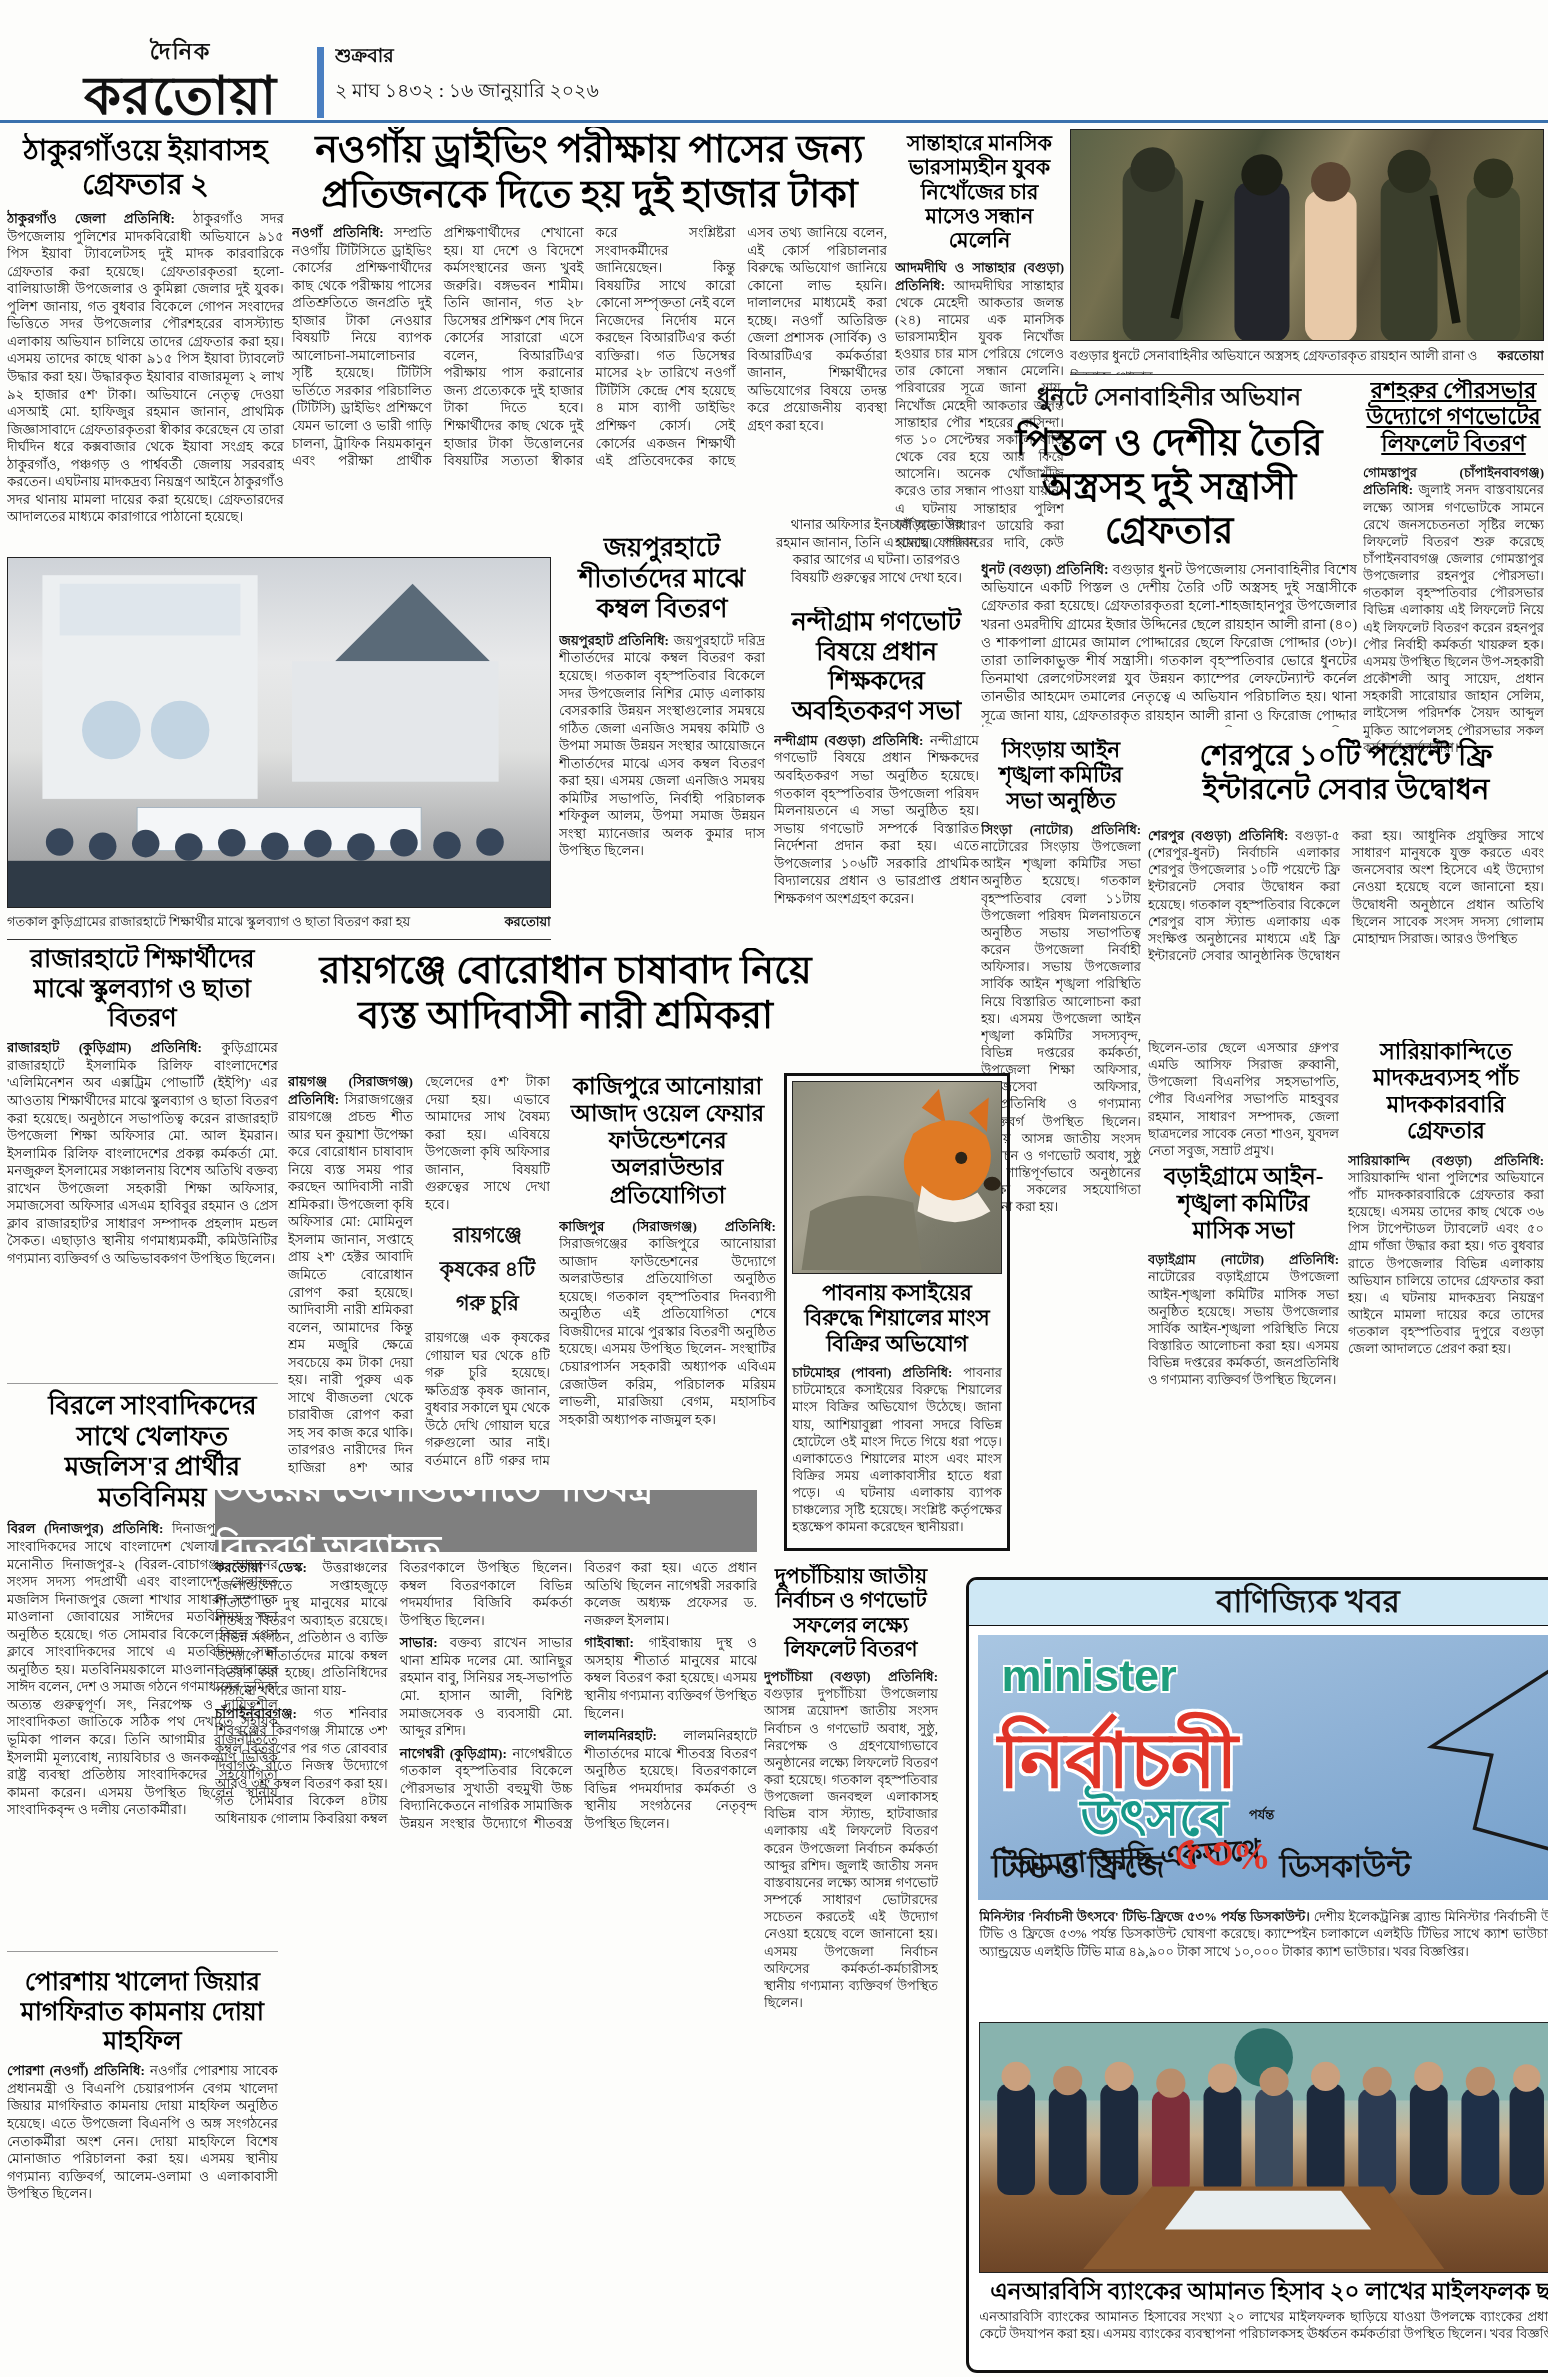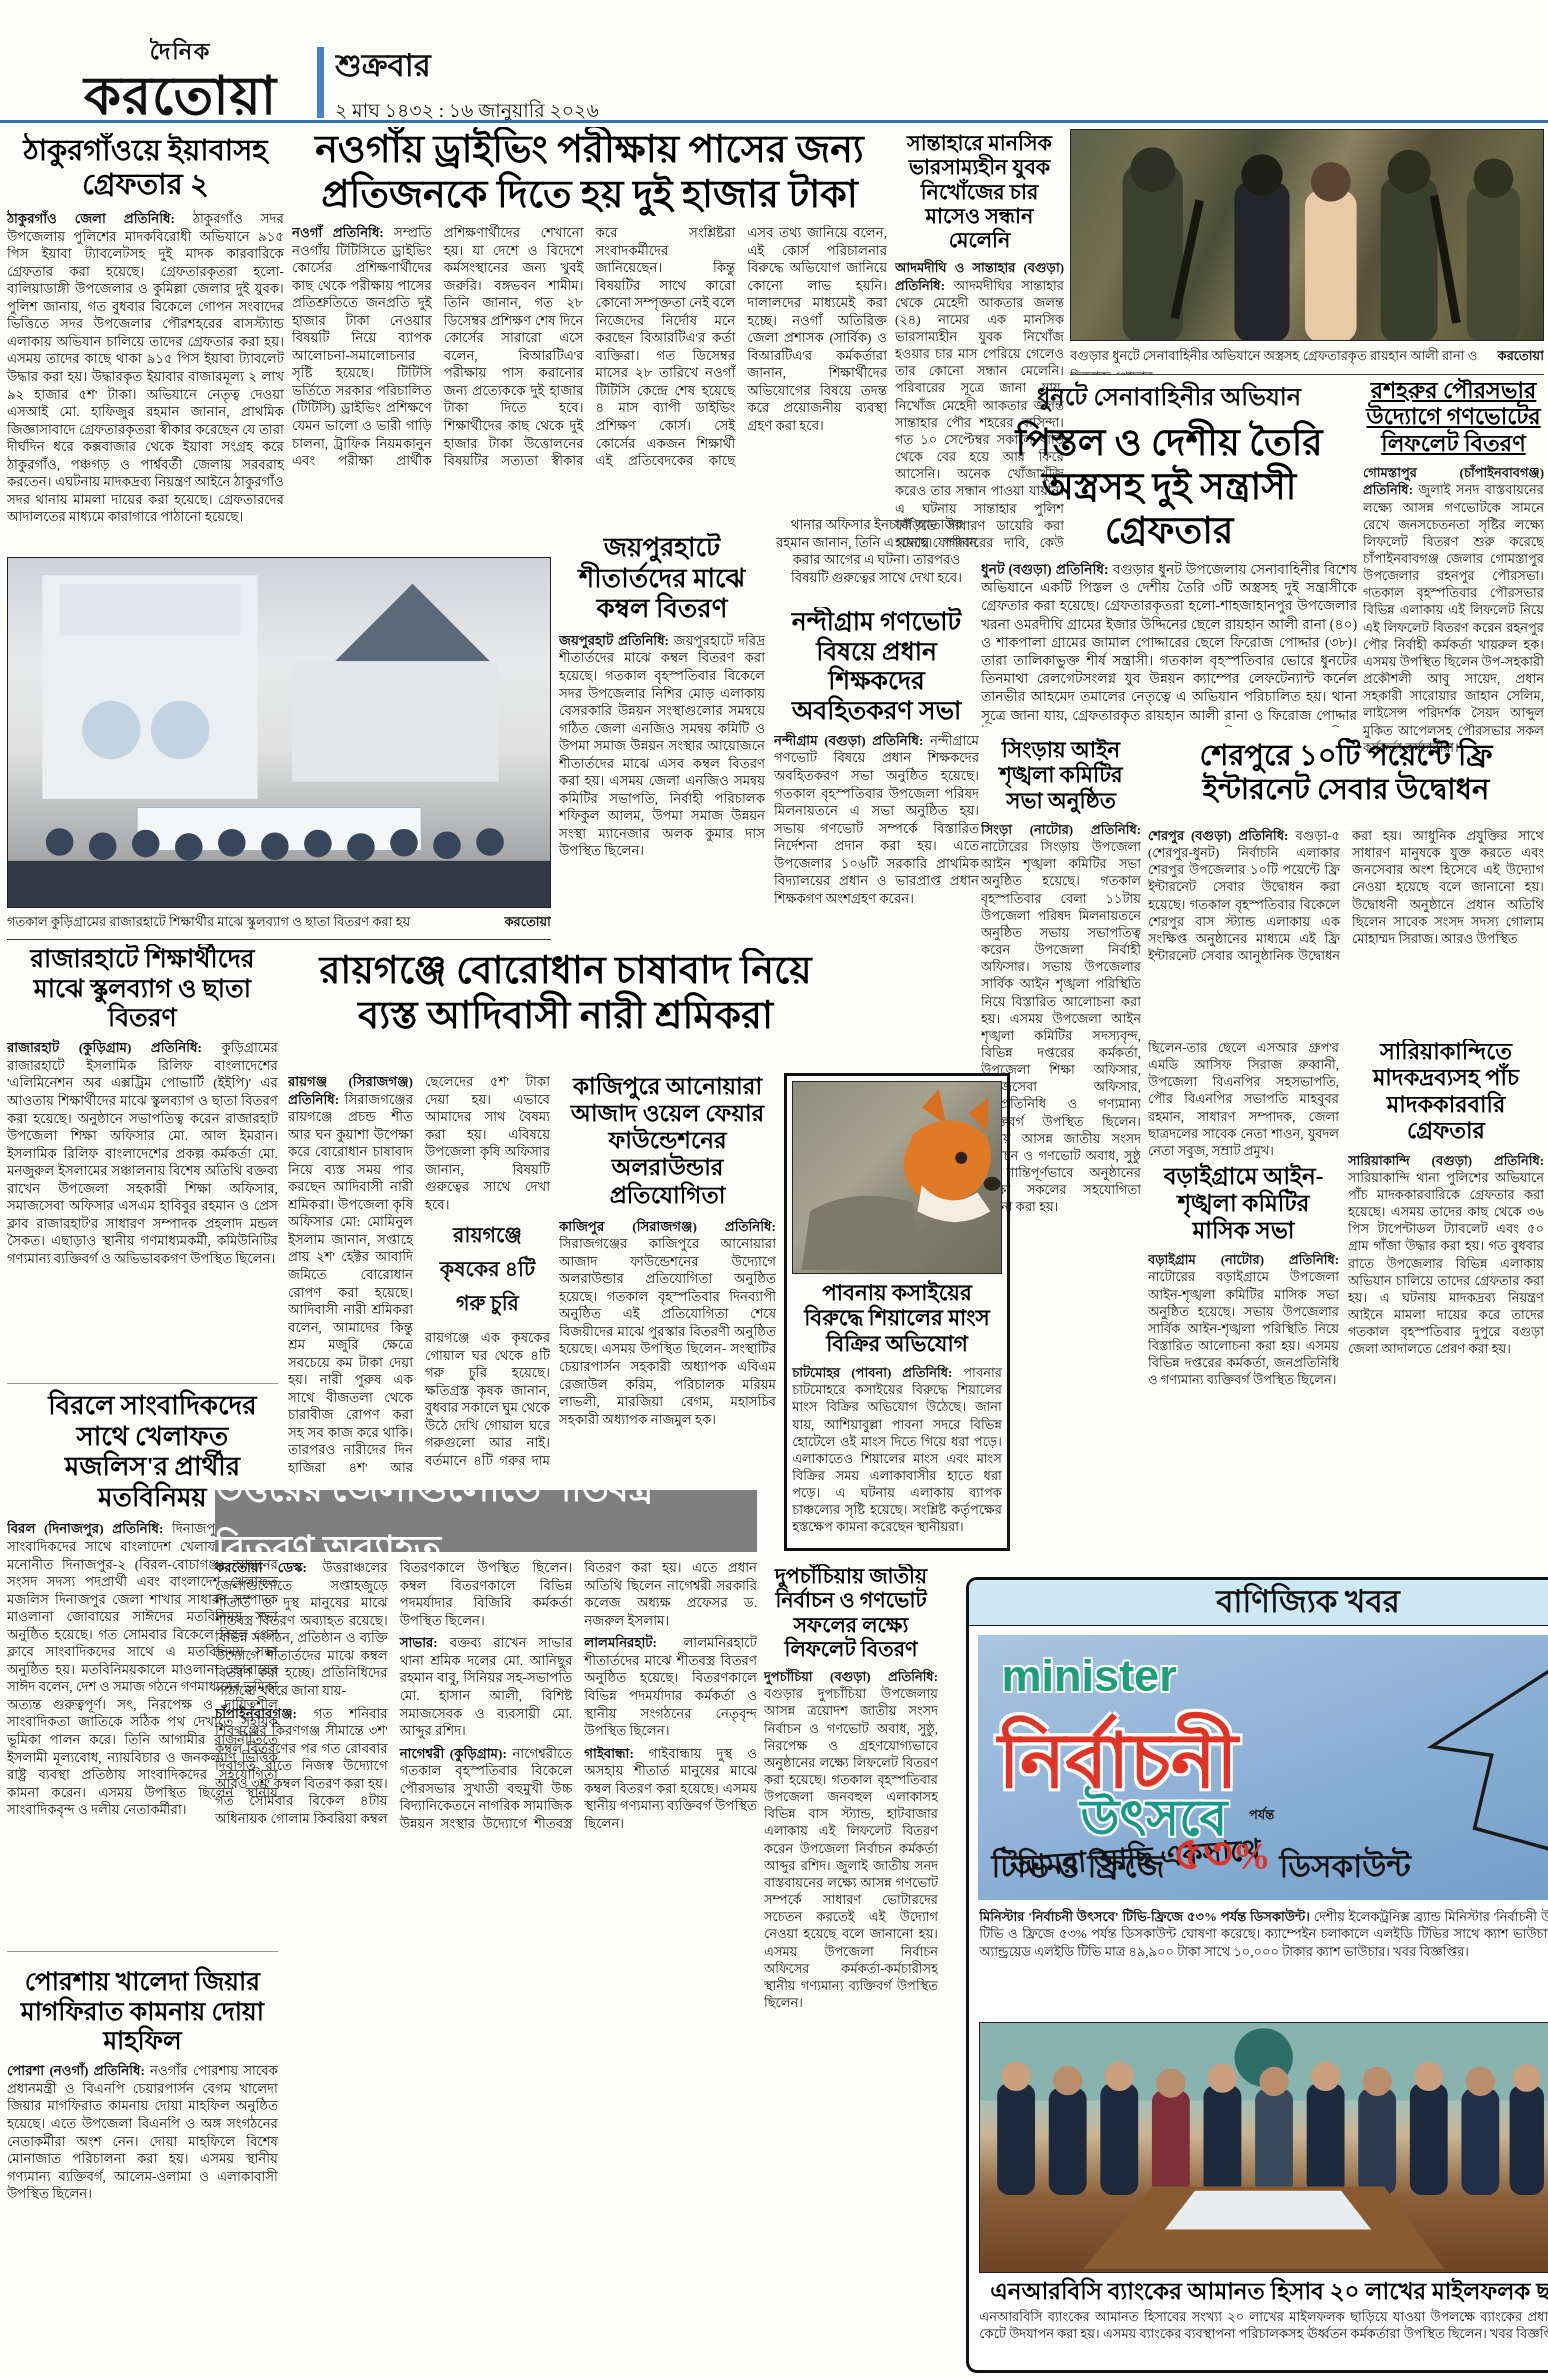--- a/index.html
+++ b/index.html
@@ -21,21 +21,21 @@
 </head>
 <body>
 
 <div class="abs" style="left:0;top:0;width:1548px;height:125px;">
   <div class="abs" style="left:47px;top:34px;width:267px;height:86px;text-align:center;">
     <div style="font-size:22.4px;font-weight:bold;letter-spacing:1.7px;">দৈনিক</div>
     <div style="font-size:53px;font-weight:900;line-height:0.95;letter-spacing:0.9px;">করতোয়া</div>
   </div>
   <div class="abs" style="left:317px;top:47px;width:6.9px;height:71px;background:#4a7fc1;"></div>
   <div class="abs" style="left:335px;top:41px;width:361px;height:82px;">
-    <div style="font-size:31px;font-weight:bold;">শুক্রবার</div>
+    <div style="font-size:19px;font-weight:bold;">শুক্রবার</div>
     <div style="font-size:19px;margin-top:3.4px;">২ মাঘ ১৪৩২ : ১৬ জানুয়ারি ২০২৬</div>
   </div>
   <div class="abs" style="left:0;top:120px;width:1548px;height:3.4px;background:#3a71ad;"></div>
 </div>
 
 <div class="abs" style="left:6.9px;top:133px;width:277px;height:418px;">
   <div class="hl" style="font-size:29px;margin-bottom:8.6px;">ঠাকুরগাঁওয়ে ইয়াবাসহ গ্রেফতার ২</div>
   <div class="bt"><b class="dl">ঠাকুরগাঁও জেলা প্রতিনিধি:</b> <span>ঠাকুরগাঁও সদর উপজেলায় পুলিশের মাদকবিরোধী অভিযানে ৯১৫ পিস ইয়াবা ট্যাবলেটসহ দুই মাদক কারবারিকে গ্রেফতার করা হয়েছে। গ্রেফতারকৃতরা হলো- বালিয়াডাঙ্গী উপজেলার ও কুমিল্লা জেলার দুই যুবক। পুলিশ জানায়, গত বুধবার বিকেলে গোপন সংবাদের ভিত্তিতে সদর উপজেলার পৌরশহরের বাসস্ট্যান্ড এলাকায় অভিযান চালিয়ে তাদের গ্রেফতার করা হয়। এসময় তাদের কাছে থাকা ৯১৫ পিস ইয়াবা ট্যাবলেট উদ্ধার করা হয়। উদ্ধারকৃত ইয়াবার বাজারমূল্য ২ লাখ ৯২ হাজার ৫শ' টাকা। অভিযানে নেতৃত্ব দেওয়া এসআই মো. হাফিজুর রহমান জানান, প্রাথমিক জিজ্ঞাসাবাদে গ্রেফতারকৃতরা স্বীকার করেছেন যে তারা দীর্ঘদিন ধরে কক্সবাজার থেকে ইয়াবা সংগ্রহ করে ঠাকুরগাঁও, পঞ্চগড় ও পার্শ্ববর্তী জেলায় সরবরাহ করতেন। এঘটনায় মাদকদ্রব্য নিয়ন্ত্রণ আইনে ঠাকুরগাঁও সদর থানায় মামলা দায়ের করা হয়েছে। গ্রেফতারদের আদালতের মাধ্যমে কারাগারে পাঠানো হয়েছে।</span></div>
 </div>
 
@@ -197,22 +197,22 @@
 </div>
 
 <div class="abs" style="left:215px;top:1490px;width:542px;height:62px;background:#7f7f7f;display:flex;align-items:center;justify-content:center;">
   <span style="color:#fff;font-size:36px;font-weight:bold;">উত্তরের জেলাগুলোতে শীতবস্ত্র বিতরণ অব্যাহত</span>
 </div>
 <div class="abs cols-3" style="left:215px;top:1559px;width:542px;height:814px;">
   <p class="seg bt"><b class="dl">করতোয়া ডেস্ক:</b> <span>উত্তরাঞ্চলের জেলাগুলোতে সপ্তাহজুড়ে শীতার্ত ও দুস্থ মানুষের মাঝে শীতবস্ত্র বিতরণ অব্যাহত রয়েছে। বিভিন্ন সংগঠন, প্রতিষ্ঠান ও ব্যক্তি উদ্যোগে শীতার্তদের মাঝে কম্বল বিতরণ করা হচ্ছে। প্রতিনিধিদের পাঠানো খবরে জানা যায়-</span></p>
   <p class="seg bt"><b class="dl">চাঁপাইনবাবগঞ্জ:</b> <span>গত শনিবার শিবগঞ্জের কিরণগঞ্জ সীমান্তে ৩শ' কম্বল বিতরণের পর গত রোববার দিবাগত রাতে নিজস্ব উদ্যোগে আরও ৩শ' কম্বল বিতরণ করা হয়। গত সোমবার বিকেল ৪টায় অধিনায়ক গোলাম কিবরিয়া কম্বল বিতরণকালে উপস্থিত ছিলেন। কম্বল বিতরণকালে বিভিন্ন পদমর্যাদার বিজিবি কর্মকর্তা উপস্থিত ছিলেন।</span></p>
   <p class="seg bt"><b class="dl">সাভার:</b> <span>বক্তব্য রাখেন সাভার থানা শ্রমিক দলের মো. আনিছুর রহমান বাবু, সিনিয়র সহ-সভাপতি মো. হাসান আলী, বিশিষ্ট সমাজসেবক ও ব্যবসায়ী মো. আব্দুর রশিদ।</span></p>
   <p class="seg bt"><b class="dl">নাগেশ্বরী (কুড়িগ্রাম):</b> <span>নাগেশ্বরীতে গতকাল বৃহস্পতিবার বিকেলে পৌরসভার সুখাতী বহুমুখী উচ্চ বিদ্যানিকেতনে নাগরিক সামাজিক উন্নয়ন সংস্থার উদ্যোগে শীতবস্ত্র বিতরণ করা হয়। এতে প্রধান অতিথি ছিলেন নাগেশ্বরী সরকারি কলেজ অধ্যক্ষ প্রফেসর ড. নজরুল ইসলাম।</span></p>
+  <p class="seg bt"><b class="dl">গাইবান্ধা:</b> <span>গাইবান্ধায় দুস্থ ও অসহায় শীতার্ত মানুষের মাঝে কম্বল বিতরণ করা হয়েছে। এসময় স্থানীয় গণ্যমান্য ব্যক্তিবর্গ উপস্থিত ছিলেন।</span></p>
   <p class="seg bt"><b class="dl">লালমনিরহাট:</b> <span>লালমনিরহাটে শীতার্তদের মাঝে শীতবস্ত্র বিতরণ অনুষ্ঠিত হয়েছে। বিতরণকালে বিভিন্ন পদমর্যাদার কর্মকর্তা ও স্থানীয় সংগঠনের নেতৃবৃন্দ উপস্থিত ছিলেন।</span></p>
-  <p class="seg bt"><b class="dl">গাইবান্ধা:</b> <span>গাইবান্ধায় দুস্থ ও অসহায় শীতার্ত মানুষের মাঝে কম্বল বিতরণ করা হয়েছে। এসময় স্থানীয় গণ্যমান্য ব্যক্তিবর্গ উপস্থিত ছিলেন।</span></p>
 </div>
 
 <div class="abs" style="left:764px;top:1564px;width:174px;height:809px;">
   <div class="hl" style="font-size:20.6px;margin-bottom:6.9px;">দুপচাঁচিয়ায় জাতীয় নির্বাচন ও গণভোট সফলের লক্ষ্যে লিফলেট বিতরণ</div>
   <div class="bt" style="font-size:13px;"><b class="dl">দুপচাঁচিয়া (বগুড়া) প্রতিনিধি:</b> <span>বগুড়ার দুপচাঁচিয়া উপজেলায় আসন্ন ত্রয়োদশ জাতীয় সংসদ নির্বাচন ও গণভোট অবাধ, সুষ্ঠু, নিরপেক্ষ ও গ্রহণযোগ্যভাবে অনুষ্ঠানের লক্ষ্যে লিফলেট বিতরণ করা হয়েছে। গতকাল বৃহস্পতিবার উপজেলা জনবহুল এলাকাসহ বিভিন্ন বাস স্ট্যান্ড, হাটবাজার এলাকায় এই লিফলেট বিতরণ করেন উপজেলা নির্বাচন কর্মকর্তা আব্দুর রশিদ। জুলাই জাতীয় সনদ বাস্তবায়নের লক্ষ্যে আসন্ন গণভোট সম্পর্কে সাধারণ ভোটারদের সচেতন করতেই এই উদ্যোগ নেওয়া হয়েছে বলে জানানো হয়। এসময় উপজেলা নির্বাচন অফিসের কর্মকর্তা-কর্মচারীসহ স্থানীয় গণ্যমান্য ব্যক্তিবর্গ উপস্থিত ছিলেন।</span></div>
 </div>
 
 <div class="abs" style="left:946px;top:1577px;width:684px;height:796px;border:3.4px solid #111;border-radius:11px;background:#fff;margin-left:20px;">
   <div style="height:45px;background:#cfe8f5;display:flex;align-items:center;justify-content:center;border-bottom:1.7px solid #111;">
     <span style="font-size:31px;font-weight:bold;">বাণিজ্যিক খবর</span>

